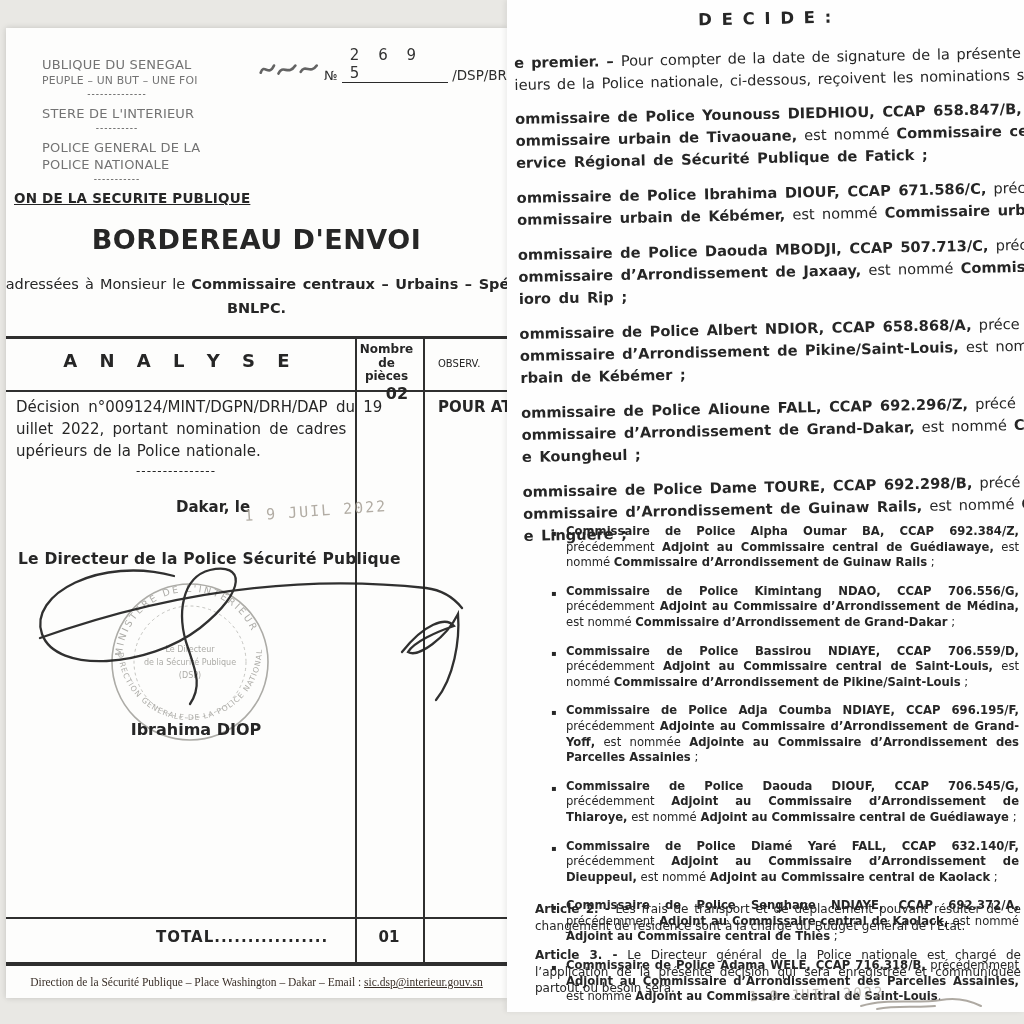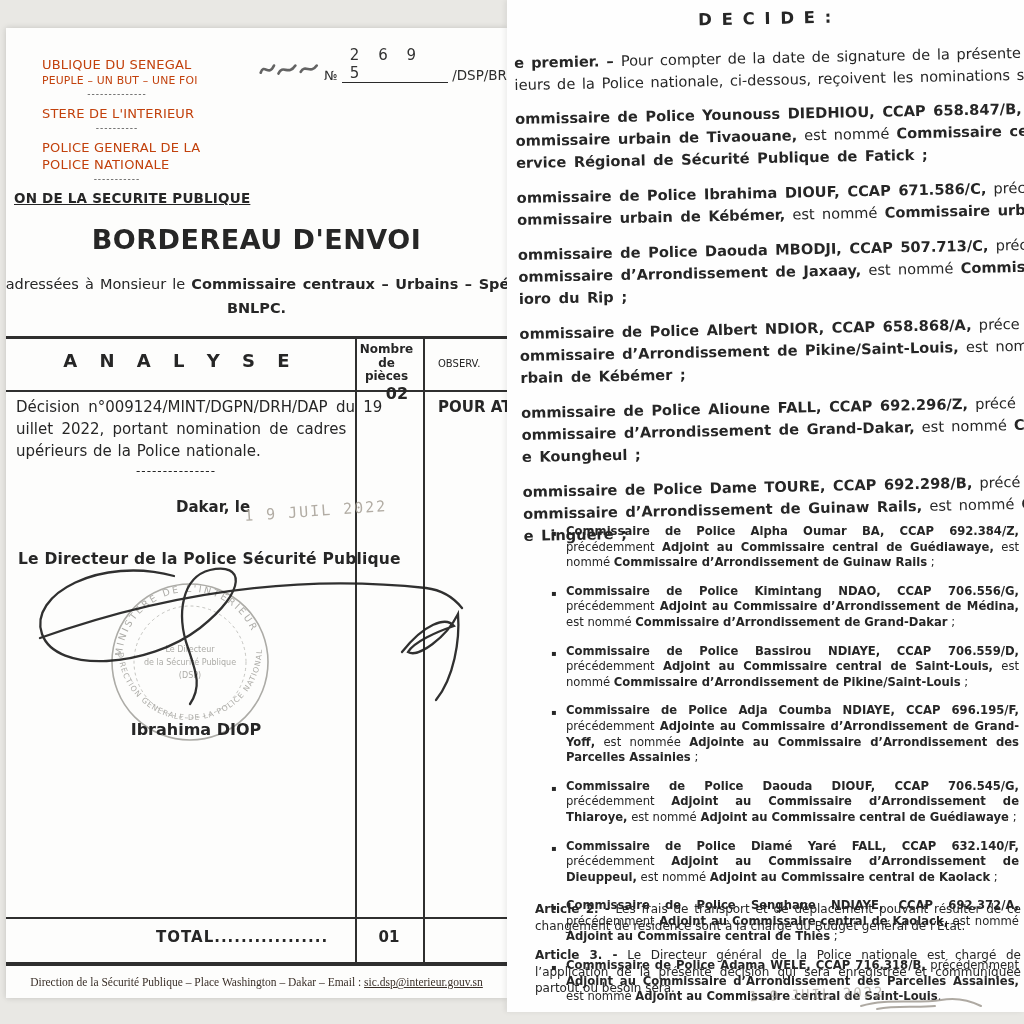--- a/index.html
+++ b/index.html
@@ -8,21 +8,21 @@
     background:#e9e8e4;color:#262626;
     font-family:"DejaVu Sans","Liberation Sans",sans-serif;
   }
   .page{position:absolute;overflow:hidden}
   #left-page{left:6px;top:28px;width:501px;height:970px;background:#fdfdfc;box-shadow:0 0 6px rgba(0,0,0,.16)}
   #right-page{left:507px;top:0;width:517px;height:1012px;background:#fefefe;box-shadow:-2px 0 5px rgba(0,0,0,.07)}
   .a{position:absolute}
   .b{font-weight:700}
   .center{text-align:center}
   
-  .lh-line{font-size:13px;line-height:17px;letter-spacing:.2px;color:#c2410c}
+  .lh-line{font-size:13px;line-height:17px;letter-spacing:.2px;color:#737373}
   .lh-small{font-size:10.8px;line-height:15px}
   .lh-dash{font-size:9px;line-height:13px;letter-spacing:1px;color:#454545}
   .division{font-size:13.5px;font-weight:700;text-decoration:underline;letter-spacing:.2px}
   .doc-title{font-size:27px;font-weight:700;letter-spacing:.5px}
   .recipient{font-size:14.5px;word-spacing:1.5px}
   .bnlpc{font-size:14.5px;font-weight:700}
   .vline{position:absolute;width:2px;background:#2f2f2f}
   .hline{position:absolute;background:#2f2f2f}
   .analyse-hdr{font-size:18px;font-weight:700;letter-spacing:8px}
   .col2-hdr{font-size:12px;font-weight:700;line-height:13.5px}

